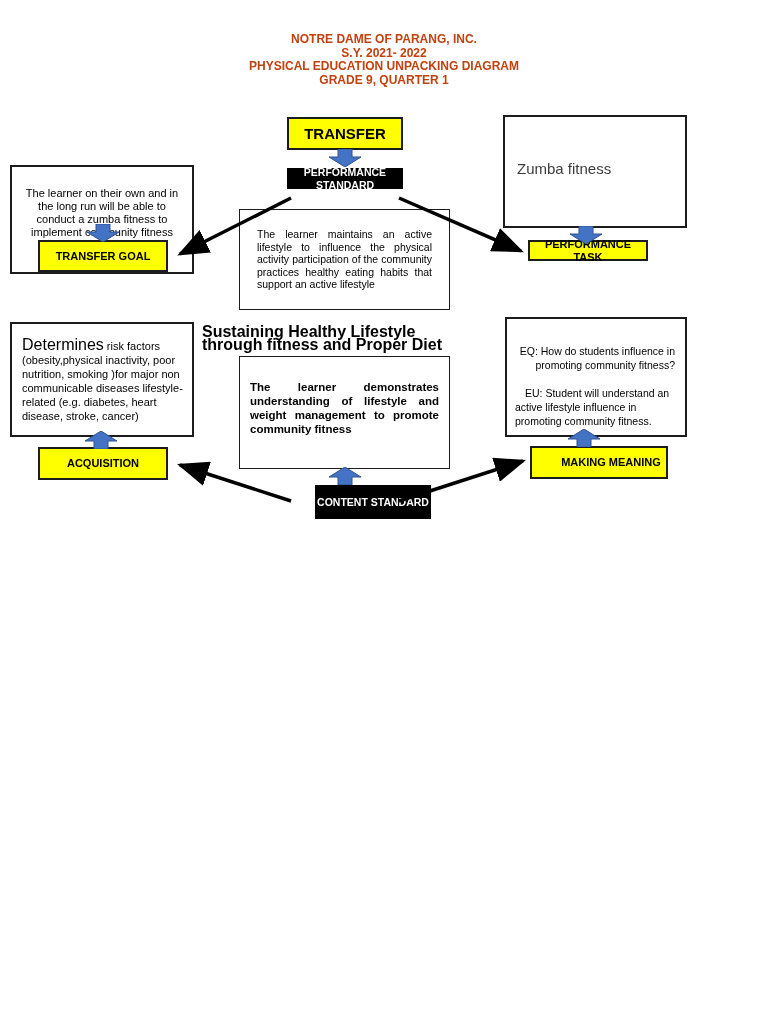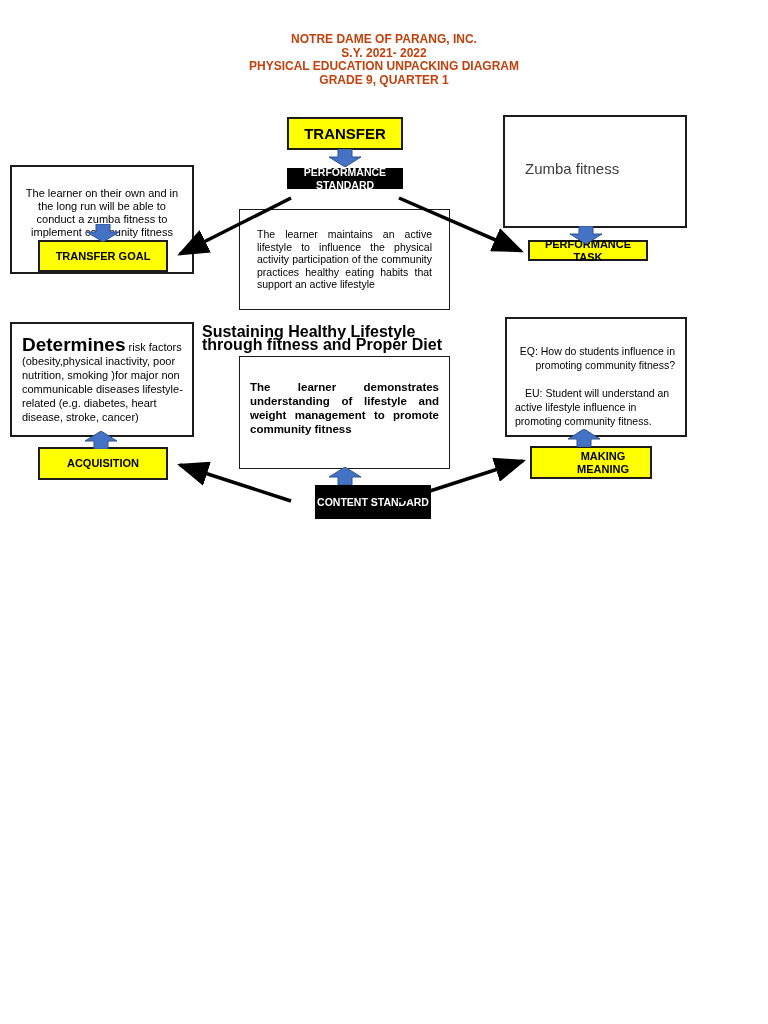--- a/index.html
+++ b/index.html
@@ -17,37 +17,37 @@
       font-weight:bold;font-size:11px;line-height:13px;}
   .black-box{background:var(--box_black,#000);color:#fff;z-index:2;
       display:flex;align-items:center;justify-content:center;text-align:center;
       font-weight:bold;font-size:10.5px;line-height:13px;padding:2px;}
   
   .b-tl{left:10px;top:117px;width:184px;height:109px;display:flex;align-items:center;margin-top:48px;}
   .b-tl p{margin:0;padding:4px 8px;font-size:11px;line-height:13px;text-align:center;}
   .b-transfer{left:287px;top:117px;width:116px;height:33px;font-size:15px;}
   .b-ps{left:287px;top:168px;width:116px;height:21px;}
   .b-zumba{left:503px;top:115px;width:184px;height:113px;display:flex;align-items:center;}
-  .b-zumba p{margin:8px;padding:0 0 6px 12px;font-size:15px;color:#3d3d3d;}
+  .b-zumba p{margin:0;padding:0 0 6px 12px;font-size:15px;color:#3d3d3d;}
   .b-tg{left:38px;top:240px;width:130px;height:32px;}
   .b-pt{left:528px;top:240px;width:120px;height:21px;}
   .b-c1{left:239px;top:209px;width:211px;height:101px;display:flex;align-items:center;}
   .b-c1 p{margin:8px;padding:0 9px;font-size:10.5px;line-height:12.5px;text-align:justify;}
   .topic{left:202px;top:325px;width:260px;text-align:left;font-weight:bold;
          font-size:16px;line-height:13px;z-index:2;}
   .b-det{left:10px;top:322px;width:184px;height:115px;}
   .b-det p{margin:0;padding:14px 8px 0 10px;font-size:11px;line-height:14px;text-align:left;}
-  .b-det .lead{font-weight:bold;font-size:19px;}
+  .b-det .lead{font-weight:normal;font-size:16px;}
   .b-eq{left:505px;top:317px;width:182px;height:120px;}
   .b-eq .eq{margin:0;padding:25px 10px 0 10px;font-size:10.5px;line-height:14px;text-align:right;}
   .b-eq .eu{margin:0;padding:14px 10px 0 8px;font-size:10.5px;line-height:14px;text-align:left;text-indent:10px;}
   .b-c2{left:239px;top:356px;width:211px;height:113px;display:flex;align-items:center;}
   .b-c2 p{margin:0;padding:0 10px 10px 10px;font-weight:bold;font-size:11.5px;line-height:14px;text-align:justify;}
   .b-acq{left:38px;top:447px;width:130px;height:33px;}
-  .b-mm{left:530px;top:446px;width:122px;height:33px;padding-left:24px;}
+  .b-mm{left:530px;top:446px;width:138px;height:33px;padding-left:24px;}
   .b-cs{left:287px;top:485px;width:116px;height:34px;margin-left:28px;}
   
   .connectors{position:absolute;left:0;top:0;width:768px;height:1024px;z-index:3;pointer-events:none;}
   .connectors line{stroke:#000;stroke-width:3.5;}
   
   .blue-arrow{position:absolute;width:34px;height:18px;z-index:5;}
   .blue-arrow path{fill:var(--arrow_blue,#4472C4);stroke:var(--arrow_blue_border,#2F528F);stroke-width:1;}
 </style>
 </head>
 <body>

